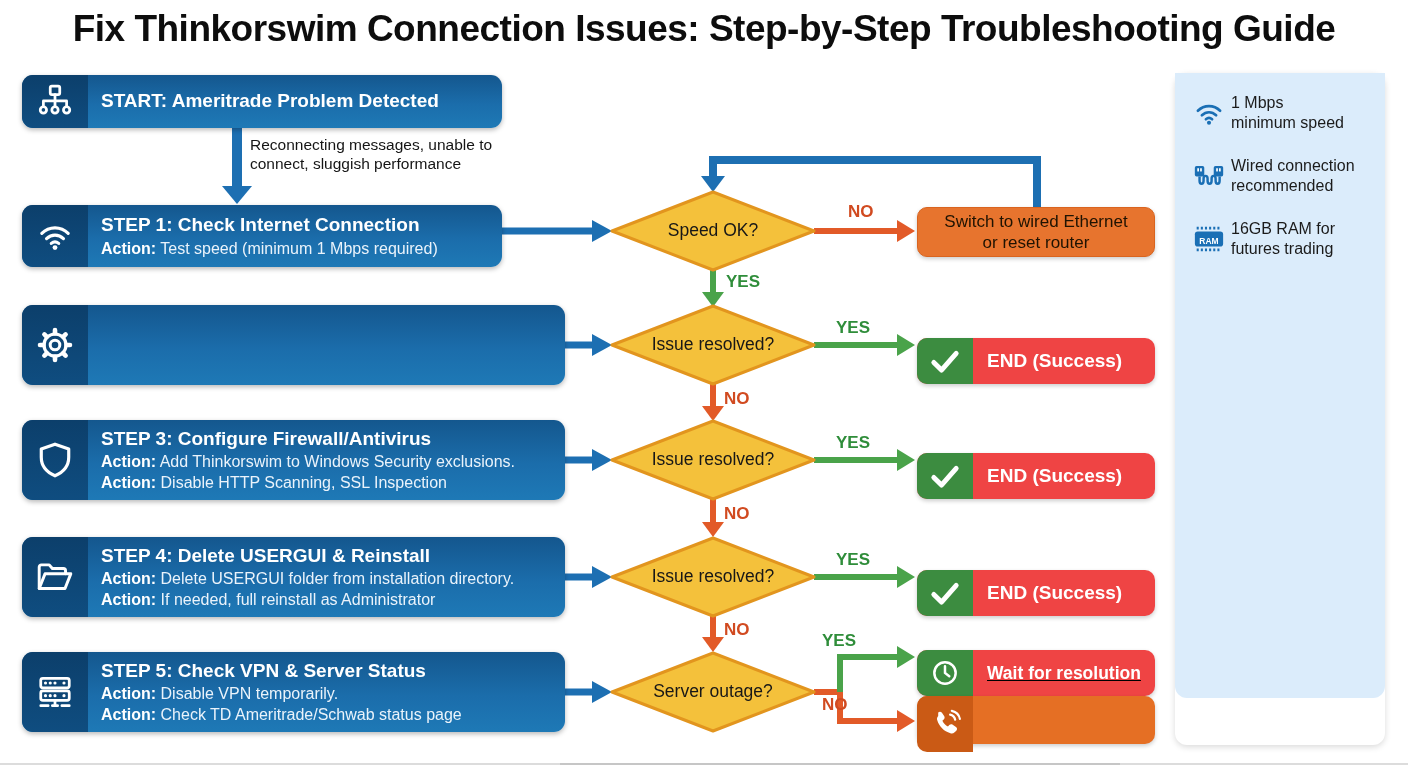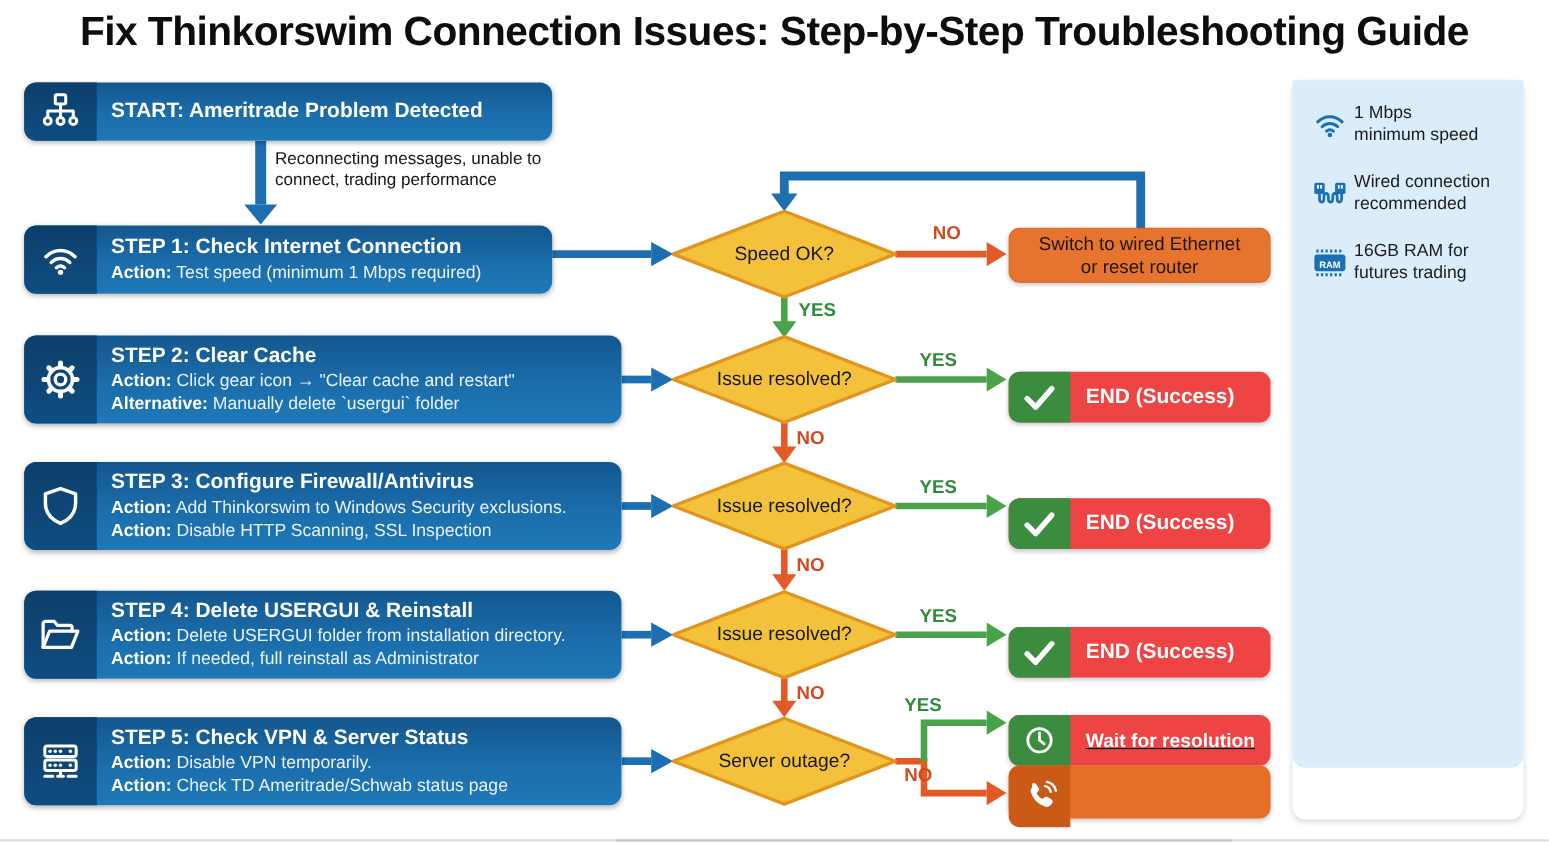--- a/index.html
+++ b/index.html
@@ -152,21 +152,21 @@
           <circle cx="29" cy="25.5" r="3"></circle>
       </svg>
     </div>
     <div class="content">
       <div class="btitle">START: Ameritrade Problem Detected</div>
     </div>
   </div>
 
   <div class="note">
     <span>Reconnecting messages, unable to</span><br>
-    <span>connect, trading performance</span>
+    <span>connect, sluggish performance</span>
   </div>
 
   <div class="stepbox" style="left:22px;top:205px;width:480px;height:62px;">
     <div class="iconsec">
       <svg width="38" height="38" viewBox="0 0 36 36" fill="none" stroke="#fff" stroke-width="3" stroke-linecap="round">
         <path d="M5.5 15.5 C12.5 8.5 23.5 8.5 30.5 15.5"></path>
         <path d="M10 20.5 C14.7 16 21.3 16 26 20.5"></path>
         <path d="M14.5 25 C16.6 23.2 19.4 23.2 21.5 25"></path>
         <circle cx="18" cy="29" r="2.3" fill="#fff" stroke="none"></circle>
       </svg>
@@ -177,25 +177,20 @@
     </div>
   </div>
 
   <div class="stepbox" style="left:22px;top:305px;width:543px;height:80px;">
     <div class="iconsec">
       <svg width="40" height="40" viewBox="0 0 40 40" fill="none" stroke="#fff" stroke-linecap="round">
         <circle cx="20" cy="20" r="11" stroke-width="3.2"></circle>
         <circle cx="20" cy="20" r="4.8" stroke-width="3"></circle>
         <path stroke-width="4.6" d="M31.5 20 H35 M8.5 20 H5 M20 8.5 V5 M20 31.5 V35 M28.1 11.9 L30.6 9.4 M11.9 28.1 L9.4 30.6 M28.1 28.1 L30.6 30.6 M11.9 11.9 L9.4 9.4"></path>
       </svg>
-    </div>
-    <div class="content">
-      <div class="btitle">STEP 2: Clear Cache</div>
-      <div class="bline"><b>Action:</b> <span>Click gear icon → "Clear cache and restart"</span></div>
-      <div class="bline"><b>Alternative:</b> <span>Manually delete `usergui` folder</span></div>
     </div>
   </div>
 
   <div class="stepbox" style="left:22px;top:420px;width:543px;height:80px;">
     <div class="iconsec">
       <svg width="38" height="38" viewBox="0 0 36 36" fill="none" stroke="#fff" stroke-width="3" stroke-linejoin="round">
         <path d="M18 3 L31 7.5 V15.5 C31 24 25.6 29.8 18 33 C10.4 29.8 5 24 5 15.5 V7.5 Z"></path>
       </svg>
     </div>
     <div class="content">

